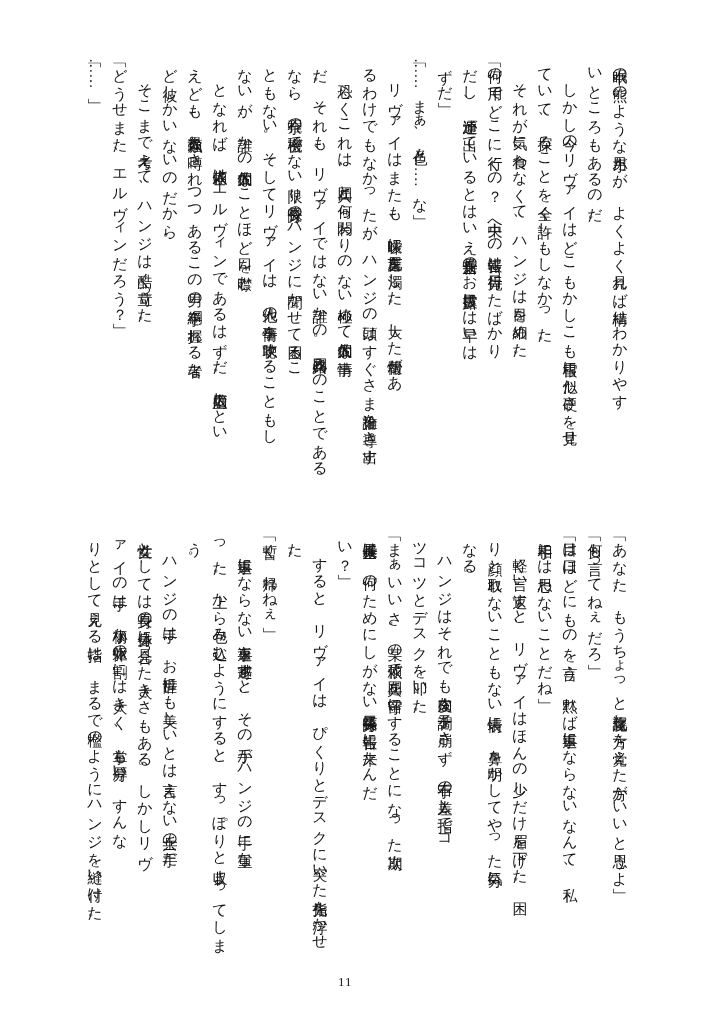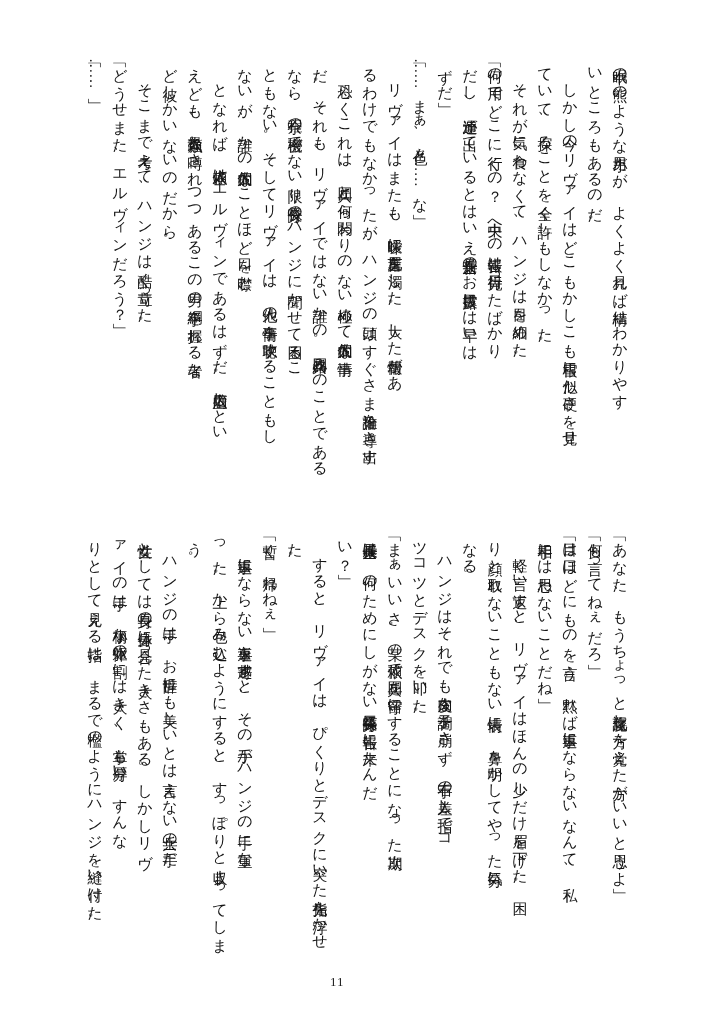--- a/index.html
+++ b/index.html
@@ -34,21 +34,21 @@
   }
   .vtext.top-block {
     top: 58px;
   }
   .vtext.bottom-block {
     top: 532px;
   }
   .page-number {
     position: absolute;
     top: 974px;
-    left: 330px;
+    left: 338px;
     font-size: 13px;
     letter-spacing: 1px;
     color: #222222;
   }
 </style>
 </head>
 <body>
 
 <div class="sheet">
 

